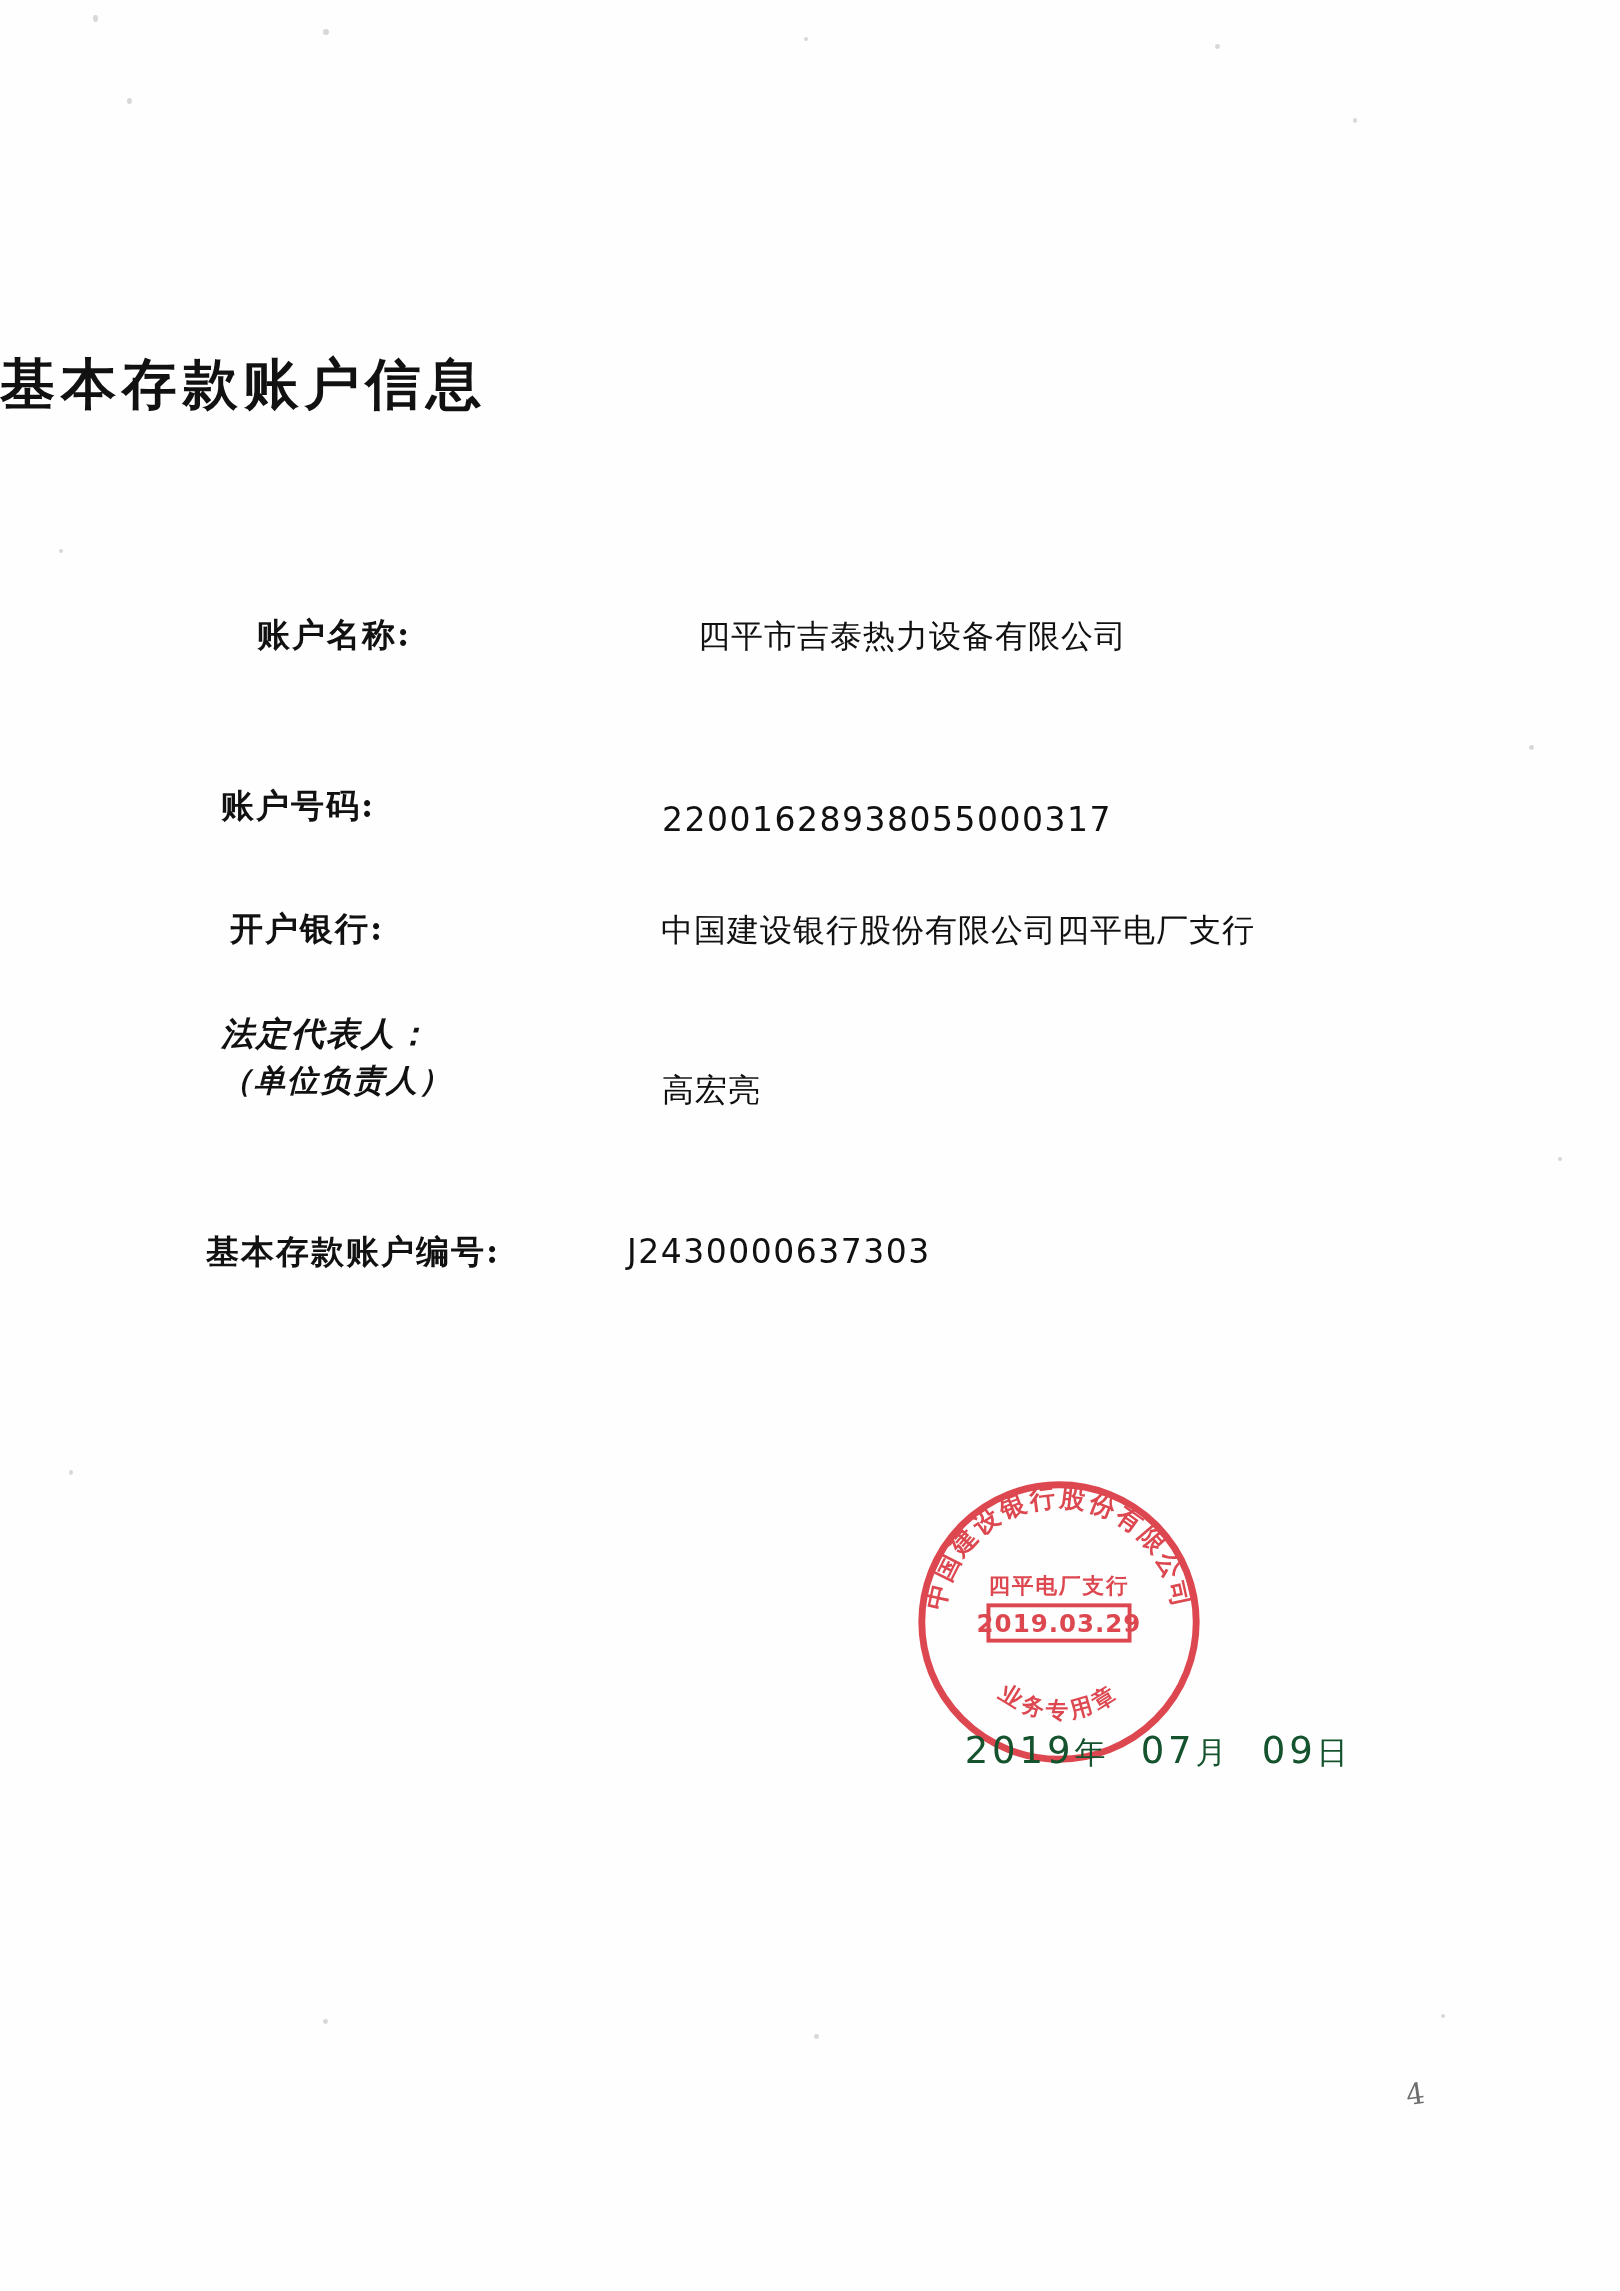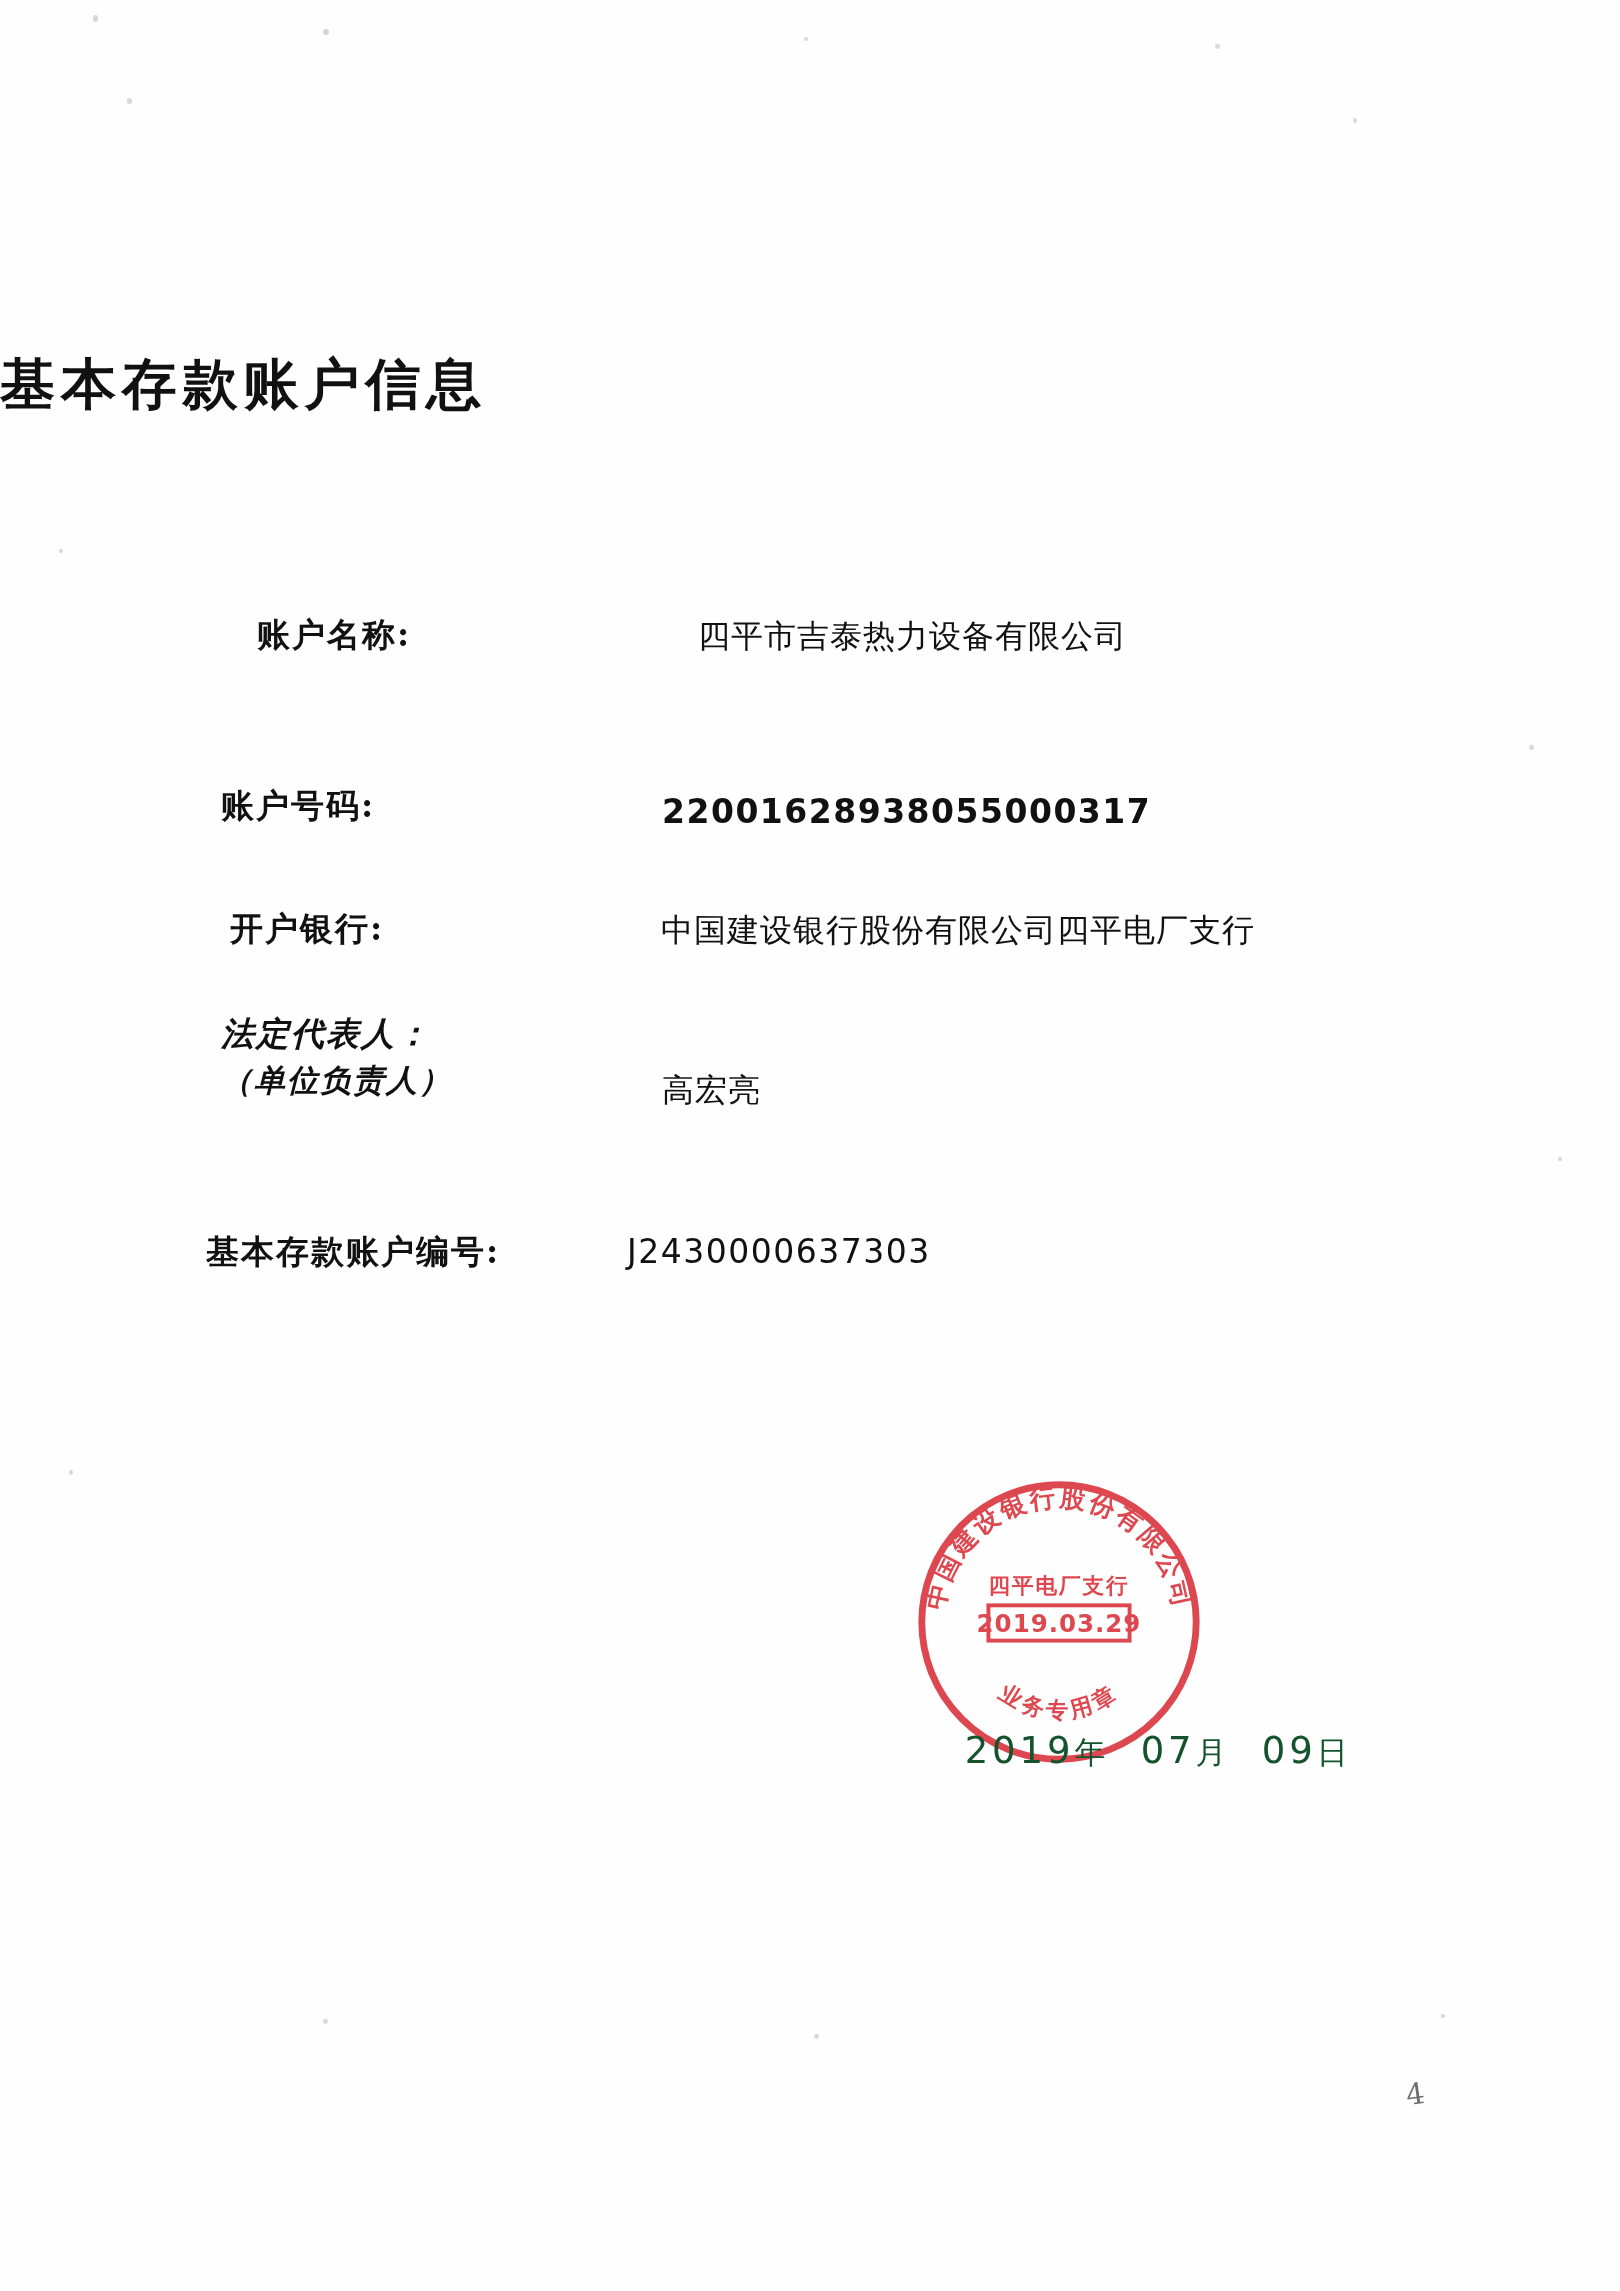--- a/index.html
+++ b/index.html
@@ -71,21 +71,21 @@
     font-family: "DejaVu Sans", "Liberation Sans", sans-serif;
     font-size: 33px;
     letter-spacing: 1.5px;
   }
 
   
   #f-name      { top: 613px; left: 221px; margin-left: 36px; }
   #f-name .field-value   { position: absolute; left: 441px; top: 2px; }
 
   #f-account   { top: 784px; left: 221px; }
-  #f-account .field-value { position: absolute; left: 441px; top: 8px; font-weight: bold; }
+  #f-account .field-value { position: absolute; left: 441px; top: 16px; }
 
   #f-bank      { top: 907px; left: 230px; }
   #f-bank .field-value   { position: absolute; left: 431px; top: 2px; }
 
   #f-legal     { top: 1010px; left: 221px; }
   #f-legal .stacked { display: flex; flex-direction: column; line-height: 1.45; font-style: italic; }
   #f-legal .field-value  { position: absolute; left: 441px; top: 59px; }
 
   #f-basicno   { top: 1230px; left: 206px; }
   #f-basicno .field-value { position: absolute; left: 421px; top: 2px; }

